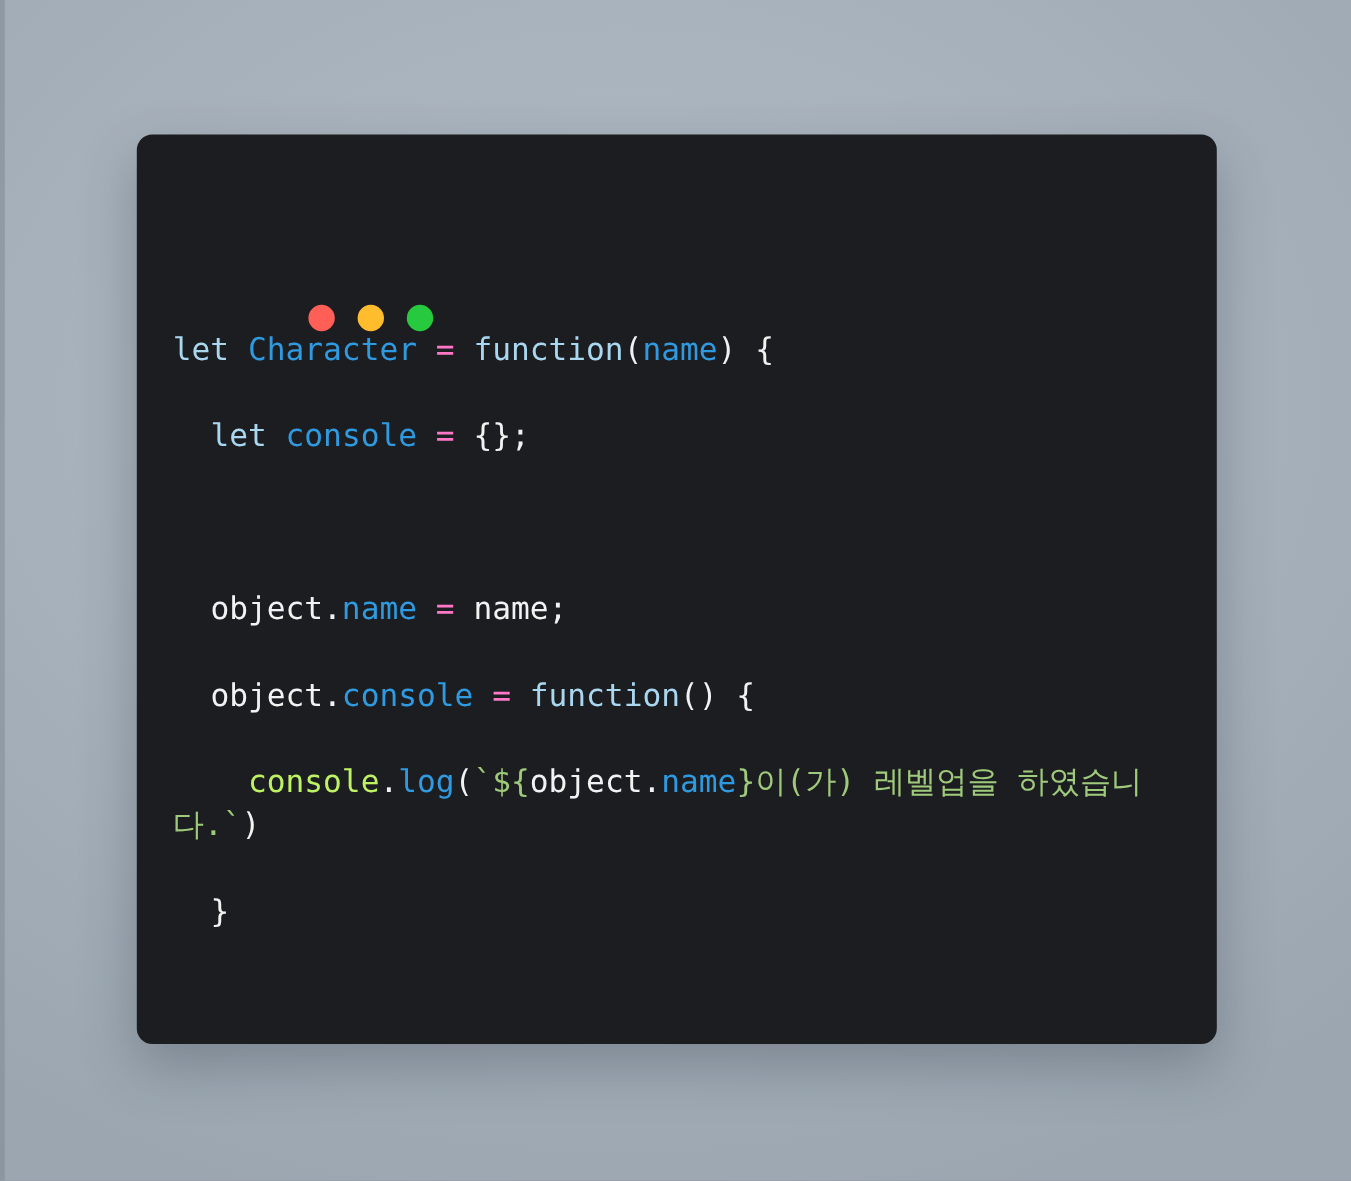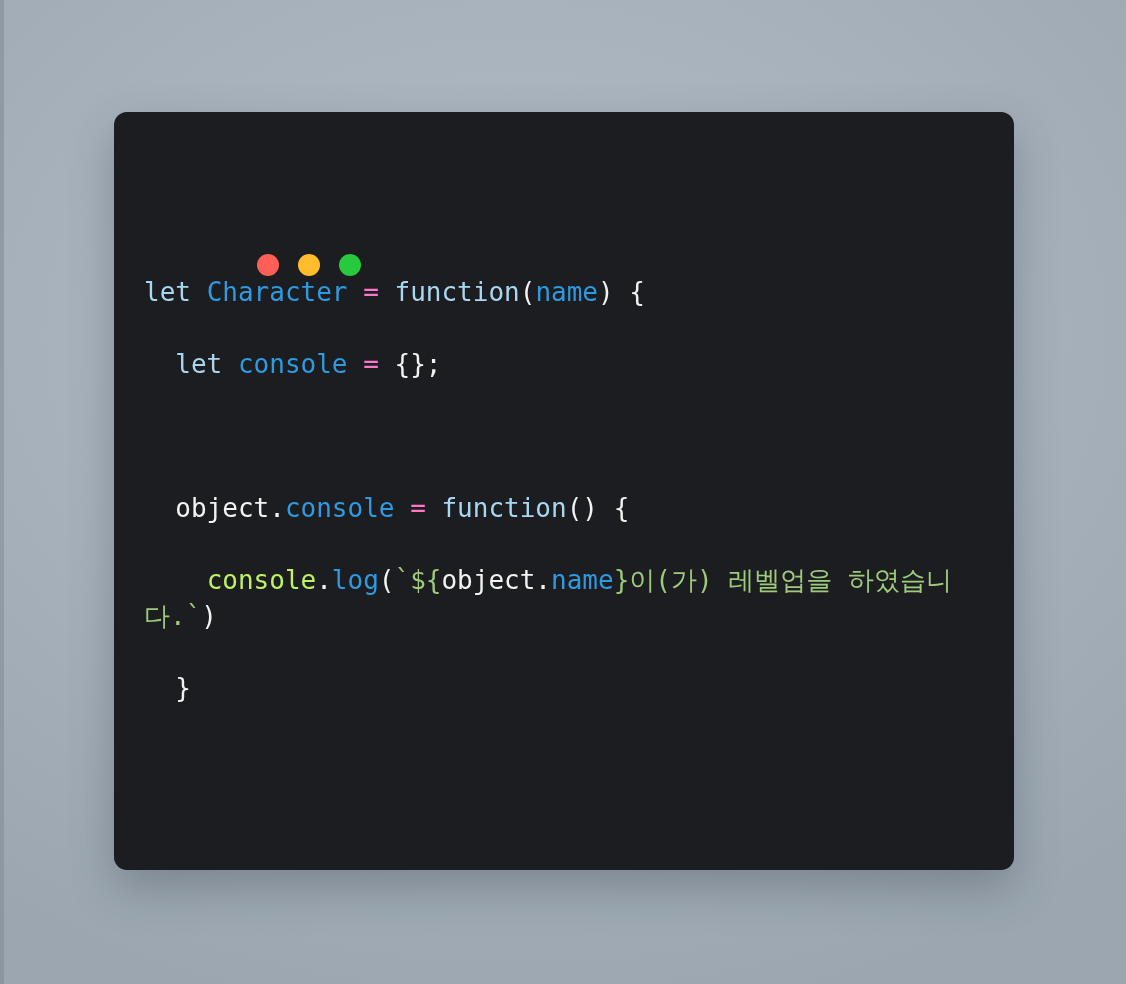--- a/index.html
+++ b/index.html
@@ -98,20 +98,21 @@
 
     <div id="titlebar">
       <span class="dot red" style="background: rgb(255, 95, 86);"></span>
       <span class="dot yellow" style="background: rgb(255, 189, 46);"></span>
       <span class="dot green" style="background: rgb(39, 201, 63);"></span>
     </div>
 
     <pre id="code-block"><span class="ln"><span class="t-kw">let</span><span class="t-plain"> </span><span class="t-var">Character</span><span class="t-plain"> </span><span class="t-op">=</span><span class="t-plain"> </span><span class="t-kw">function</span><span class="t-plain">(</span><span class="t-var">name</span><span class="t-plain">) {</span></span>
 <span class="ln"><span class="t-plain">  </span><span class="t-kw">let</span><span class="t-plain"> </span><span class="t-var">console</span><span class="t-plain"> </span><span class="t-op">=</span><span class="t-plain"> {};</span></span>
 <span class="ln">&nbsp;</span>
+<span class="ln"><span class="t-plain">  object.</span><span class="t-var">name</span><span class="t-plain"> </span><span class="t-op">=</span><span class="t-plain"> name;</span></span>
 <span class="ln"><span class="t-plain">  object.</span><span class="t-var">console</span><span class="t-plain"> </span><span class="t-op">=</span><span class="t-plain"> </span><span class="t-kw">function</span><span class="t-plain">() {</span></span>
 <span class="ln"><span class="t-plain">    </span><span class="t-fn">console</span><span class="t-plain">.</span><span class="t-var">log</span><span class="t-plain">(</span><span class="t-str">`${</span><span class="t-plain">object.</span><span class="t-var">name</span><span class="t-str">}이(가) 레벨업을 하였습니다.`</span><span class="t-plain">)</span></span>
 <span class="ln"><span class="t-plain">  }</span></span>
 <span class="ln">&nbsp;</span>
 
 
 
 
 
 

